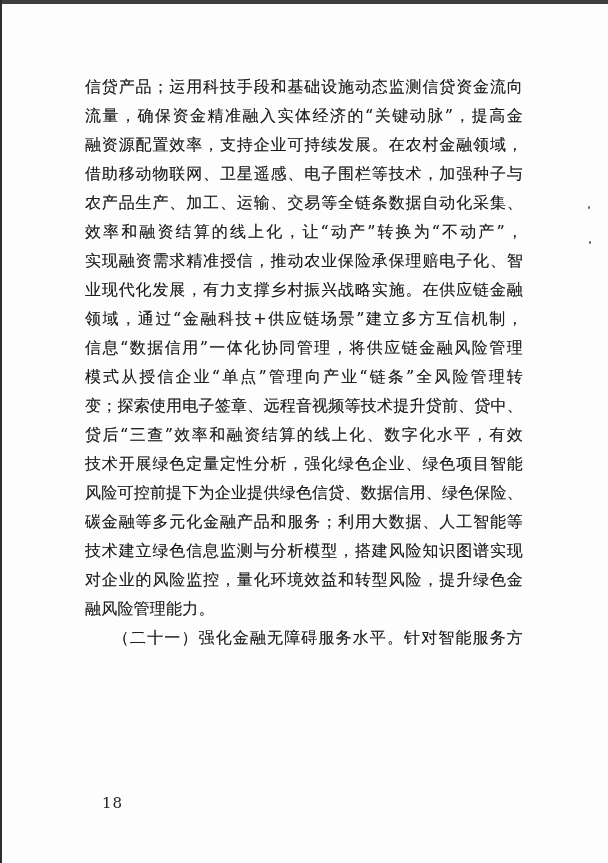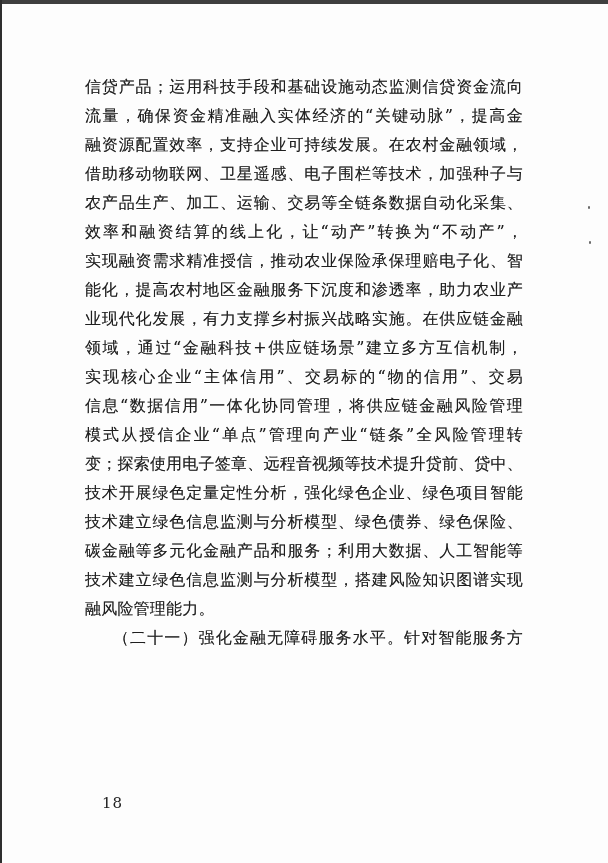--- a/index.html
+++ b/index.html
@@ -76,31 +76,31 @@
 
   <div class="page-text">
     <div>
       <div class="text-line">信贷产品；运用科技手段和基础设施动态监测信贷资金流向</div>
       <div class="text-line">流量，确保资金精准融入实体经济的“关键动脉”，提高金</div>
       <div class="text-line">融资源配置效率，支持企业可持续发展。在农村金融领域，</div>
       <div class="text-line">借助移动物联网、卫星遥感、电子围栏等技术，加强种子与</div>
       <div class="text-line">农产品生产、加工、运输、交易等全链条数据自动化采集、</div>
       <div class="text-line">效率和融资结算的线上化，让“动产”转换为“不动产”，</div>
       <div class="text-line">实现融资需求精准授信，推动农业保险承保理赔电子化、智</div>
-      <div class="text-line">能化，提高农村地区金融服务下沉度和渗透率，助力农业产</div>
       <div class="text-line">业现代化发展，有力支撑乡村振兴战略实施。在供应链金融</div>
       <div class="text-line">领域，通过“金融科技+供应链场景”建立多方互信机制，</div>
-      <div class="text-line">实现核心企业“主体信用”、交易标的“物的信用”、交易</div>
       <div class="text-line">信息“数据信用”一体化协同管理，将供应链金融风险管理</div>
       <div class="text-line">模式从授信企业“单点”管理向产业“链条”全风险管理转</div>
       <div class="text-line">变；探索使用电子签章、远程音视频等技术提升贷前、贷中、</div>
+      <div class="text-line">贷后“三查”效率和融资结算的线上化、数字化水平，有效</div>
       <div class="text-line">技术开展绿色定量定性分析，强化绿色企业、绿色项目智能</div>
-      <div class="text-line">技术建立绿色信息监测与分析模型、绿色债券、绿色保险、</div>
+      <div class="text-line">风险可控前提下为企业提供绿色信贷、数据信用、绿色保险、</div>
       <div class="text-line">碳金融等多元化金融产品和服务；利用大数据、人工智能等</div>
       <div class="text-line">技术建立绿色信息监测与分析模型，搭建风险知识图谱实现</div>
+      <div class="text-line">对企业的风险监控，量化环境效益和转型风险，提升绿色金</div>
       <div class="text-line para-end">融风险管理能力。</div>
     </div>
     <div>
       <div class="text-line indent">（二十一）强化金融无障碍服务水平。针对智能服务方</div>
     </div>
   </div>
 
   <div class="page-number">18</div>
 
   <div class="scan-speck speck-1"></div>

